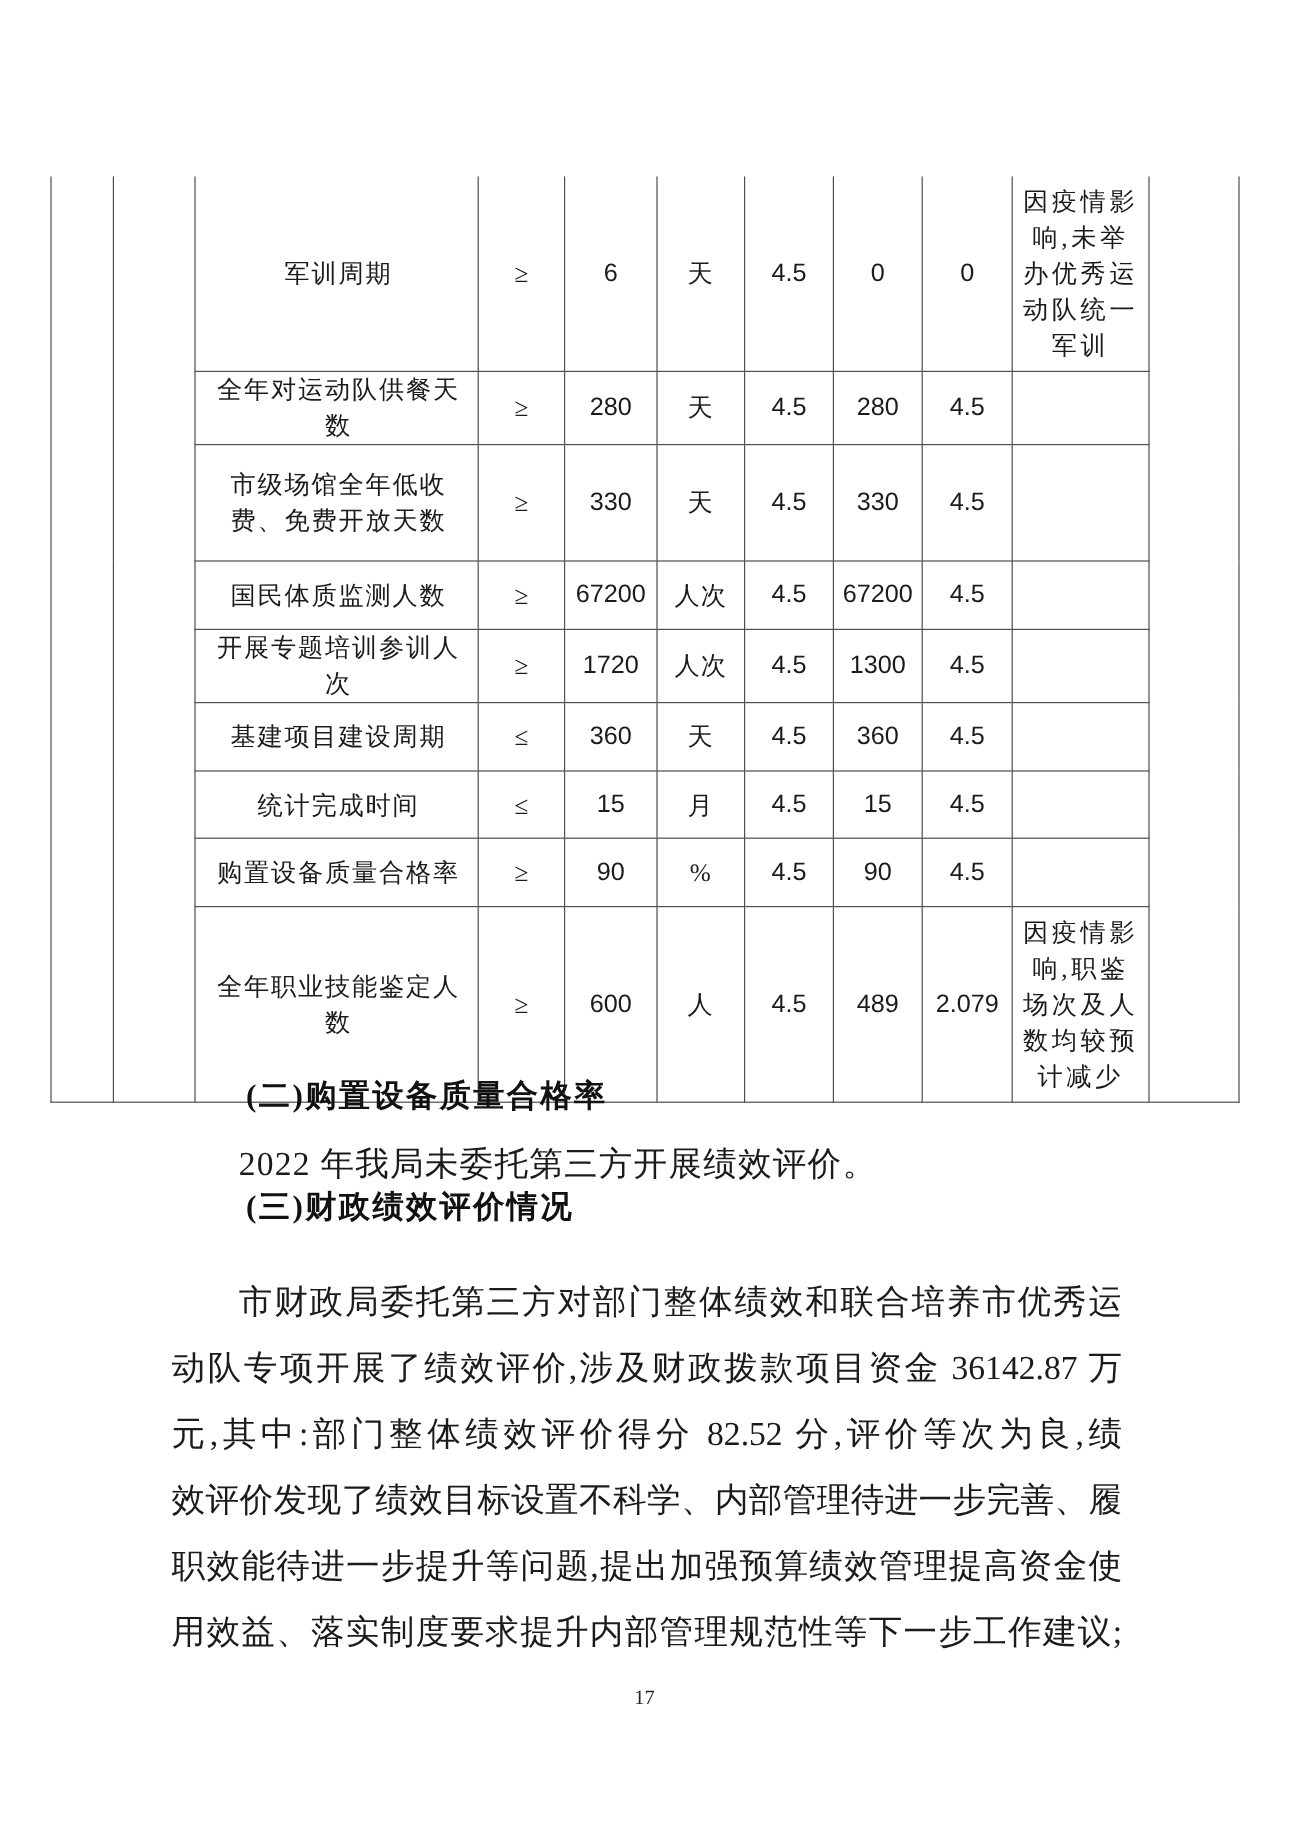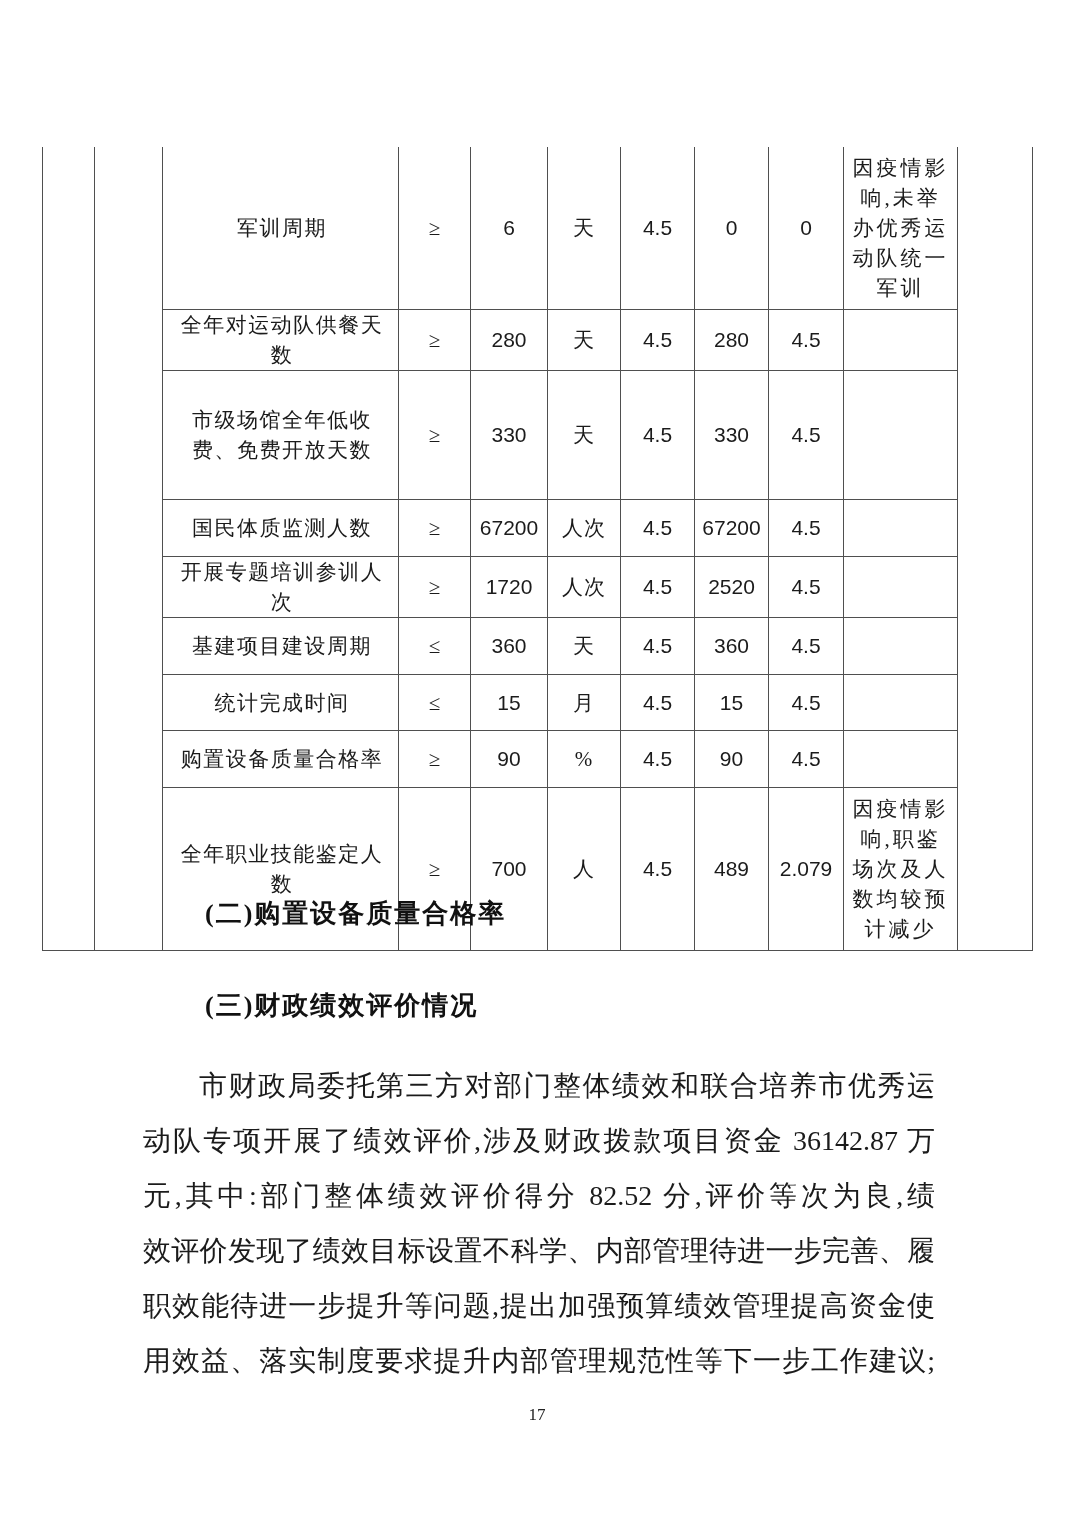--- a/index.html
+++ b/index.html
@@ -45,21 +45,21 @@
     font-size: 19px;
     line-height: 28px;
     padding: 6px 8px;
     text-align: justify;
     text-justify: inter-character;
     letter-spacing: 3px;
     vertical-align: middle;
   }
   tr.h141 { height: 141px; }
   tr.h57  { height: 57px; padding-left: 36px; }
-  tr.h113 { height: 129px; }
+  tr.h113 { height: 97px; }
   tr.h60  { height: 60px; }
   tr.h56  { height: 56px; }
   tr.h143 { height: 143px; }
 
   
   .heading {
     position: absolute;
     left: 205px;
     font-size: 26px;
     font-weight: bold;
@@ -165,21 +165,21 @@
       <td class="c-num">67200</td>
       <td class="c-num">4.5</td>
       <td class="c-note"></td>
     </tr>
     <tr class="h60">
       <td class="c-name">开展专题培训参训人次</td>
       <td class="c-sym">≥</td>
       <td class="c-num">1720</td>
       <td class="c-unit">人次</td>
       <td class="c-num">4.5</td>
-      <td class="c-num">2520</td>
+      <td class="c-num">1300</td>
       <td class="c-num">4.5</td>
       <td class="c-note"></td>
     </tr>
     <tr class="h57">
       <td class="c-name">基建项目建设周期</td>
       <td class="c-sym">≤</td>
       <td class="c-num">360</td>
       <td class="c-unit">天</td>
       <td class="c-num">4.5</td>
       <td class="c-num">360</td>
@@ -202,32 +202,33 @@
       <td class="c-num">90</td>
       <td class="c-unit">%</td>
       <td class="c-num">4.5</td>
       <td class="c-num">90</td>
       <td class="c-num">4.5</td>
       <td class="c-note"></td>
     </tr>
     <tr class="h143">
       <td class="c-name">全年职业技能鉴定人数</td>
       <td class="c-sym">≥</td>
-      <td class="c-num">700</td>
+      <td class="c-num">600</td>
       <td class="c-unit">人</td>
       <td class="c-num">4.5</td>
       <td class="c-num">489</td>
       <td class="c-num">2.079</td>
       <td class="c-note">因疫情影响,职鉴场次及人数均较预计减少</td>
     </tr>
   </tbody>
     </table>
 
   <div class="heading h-two">(二)购置设备质量合格率</div>
 
+  <div class="line-single">2022 年我局未委托第三方开展绩效评价。</div>
 
   <div class="heading h-three">(三)财政绩效评价情况</div>
 
   <div class="para">
     <div class="pline indent">市财政局委托第三方对部门整体绩效和联合培养市优秀运</div>
     <div class="pline">动队专项开展了绩效评价,涉及财政拨款项目资金 36142.87 万</div>
     <div class="pline">元,其中:部门整体绩效评价得分 82.52 分,评价等次为良,绩</div>
     <div class="pline">效评价发现了绩效目标设置不科学、内部管理待进一步完善、履</div>
     <div class="pline">职效能待进一步提升等问题,提出加强预算绩效管理提高资金使</div>
     <div class="pline">用效益、落实制度要求提升内部管理规范性等下一步工作建议;</div>

